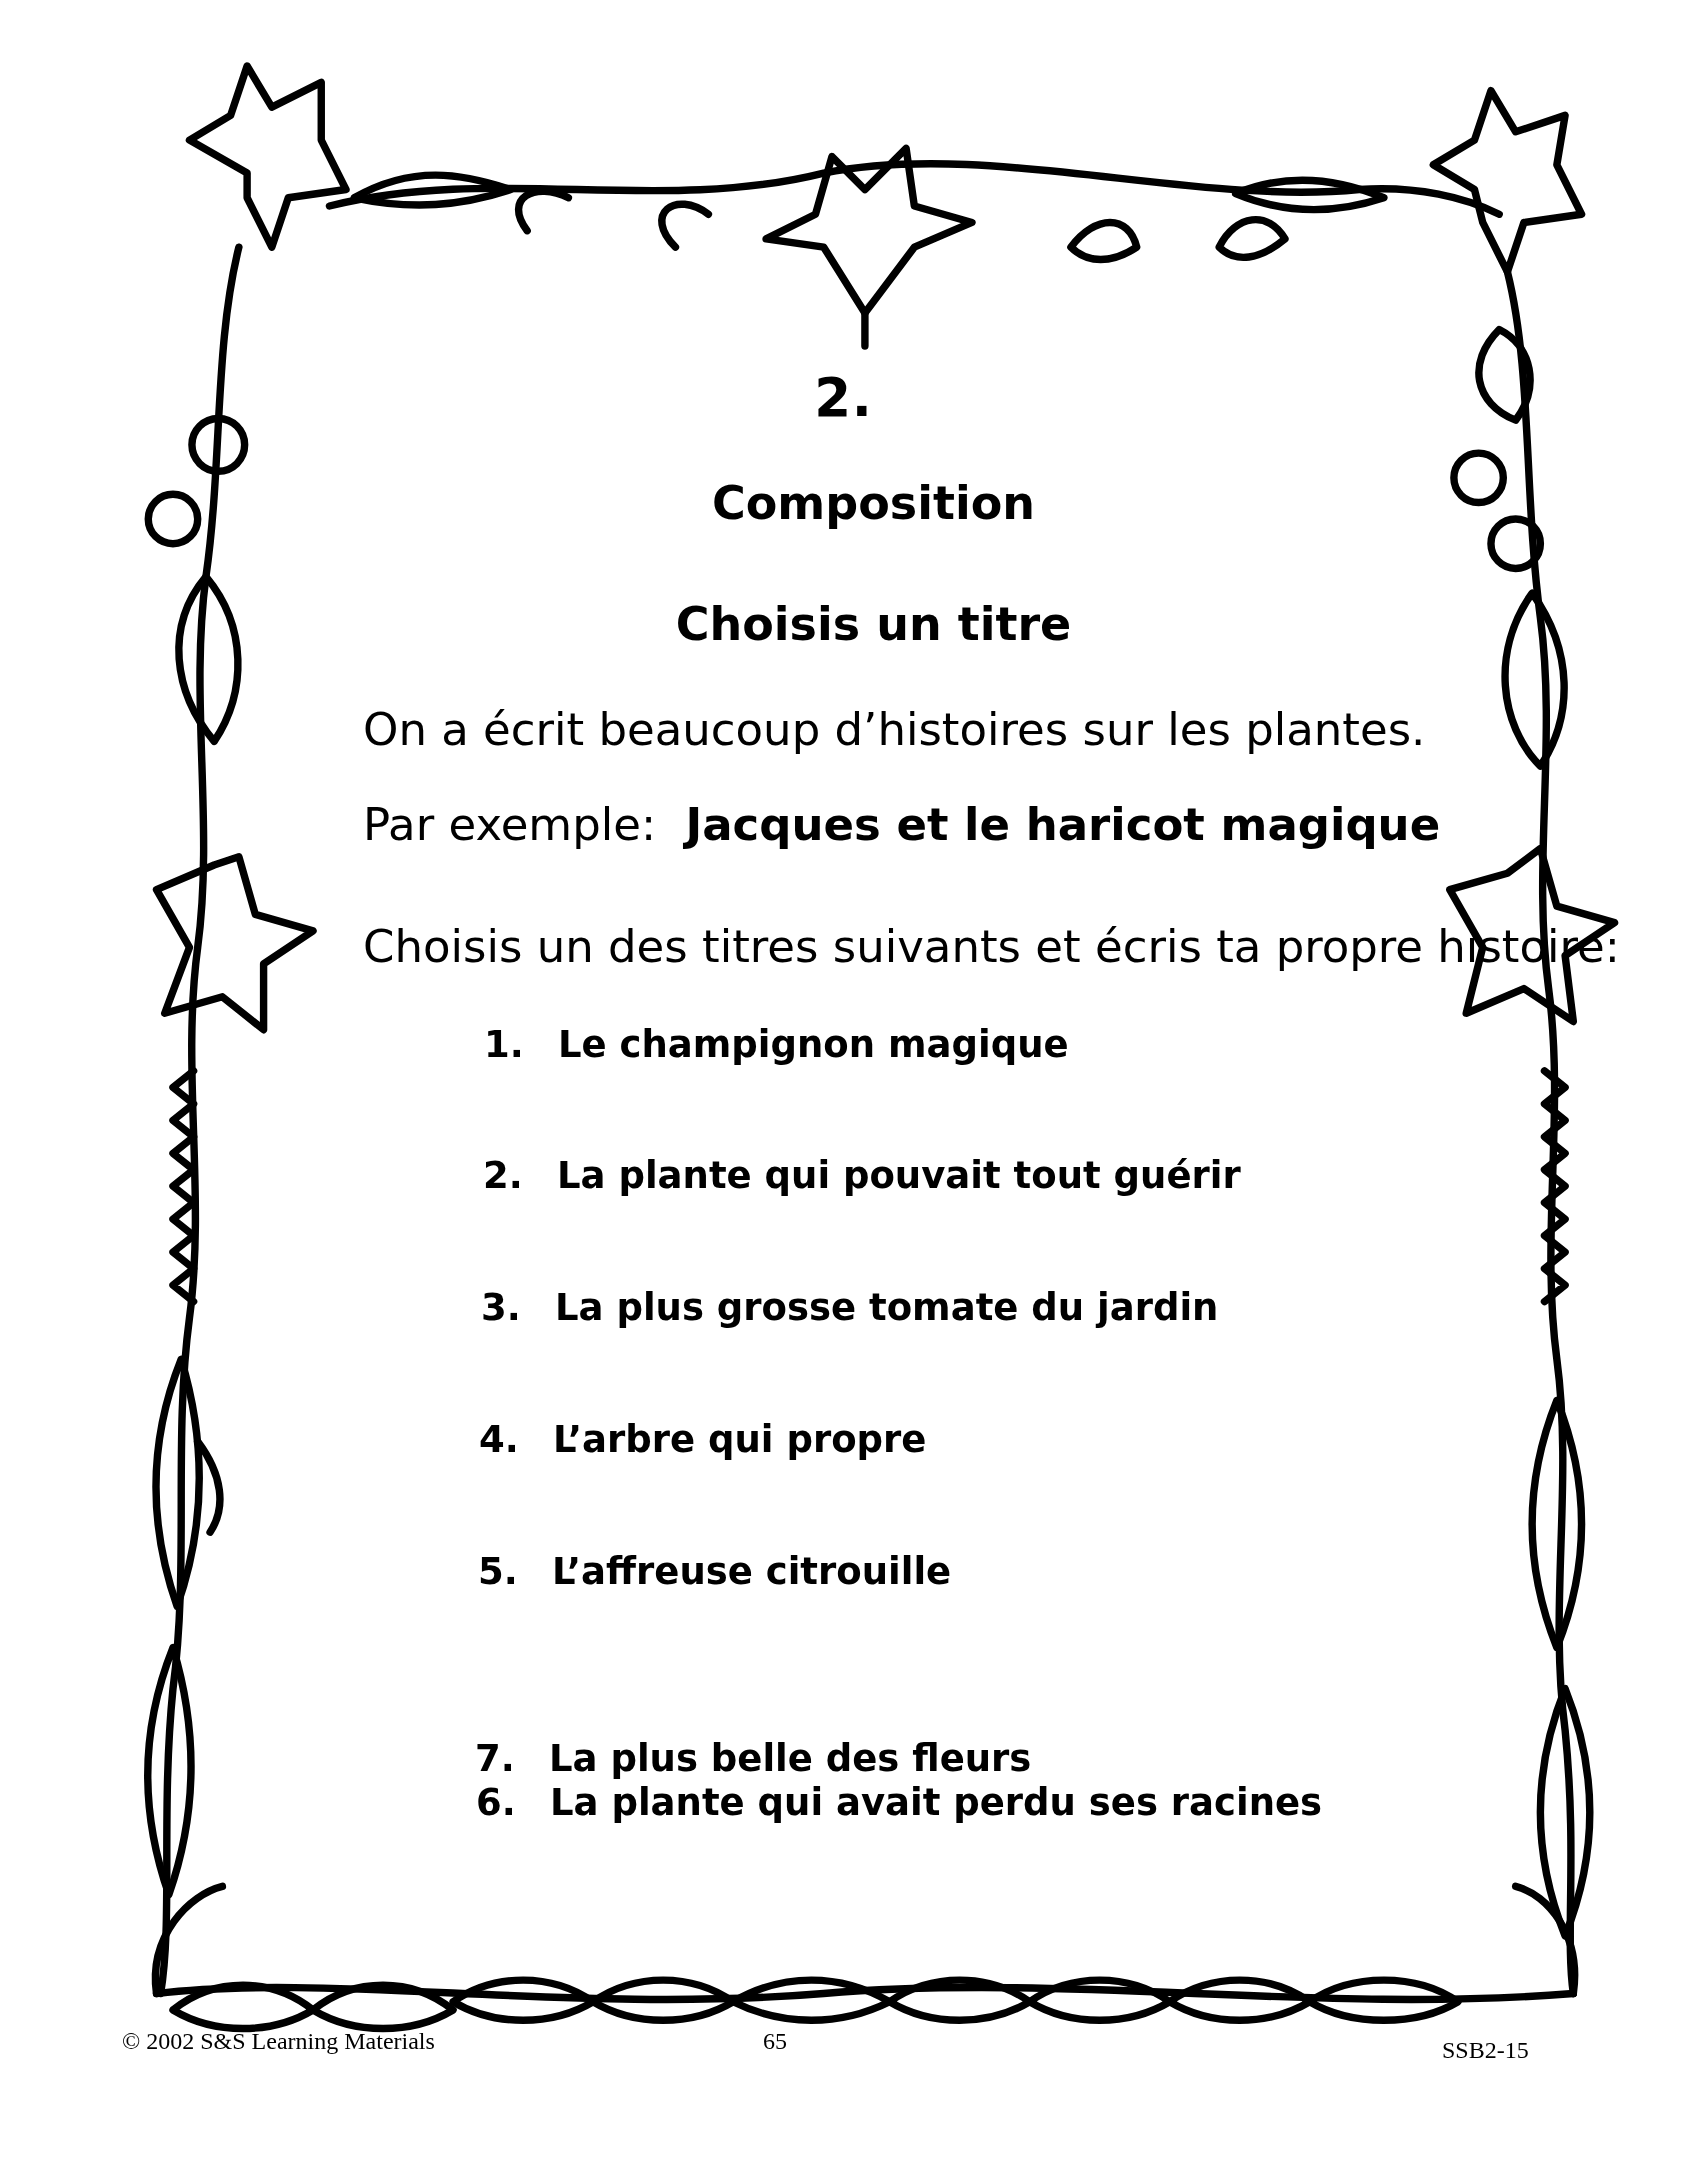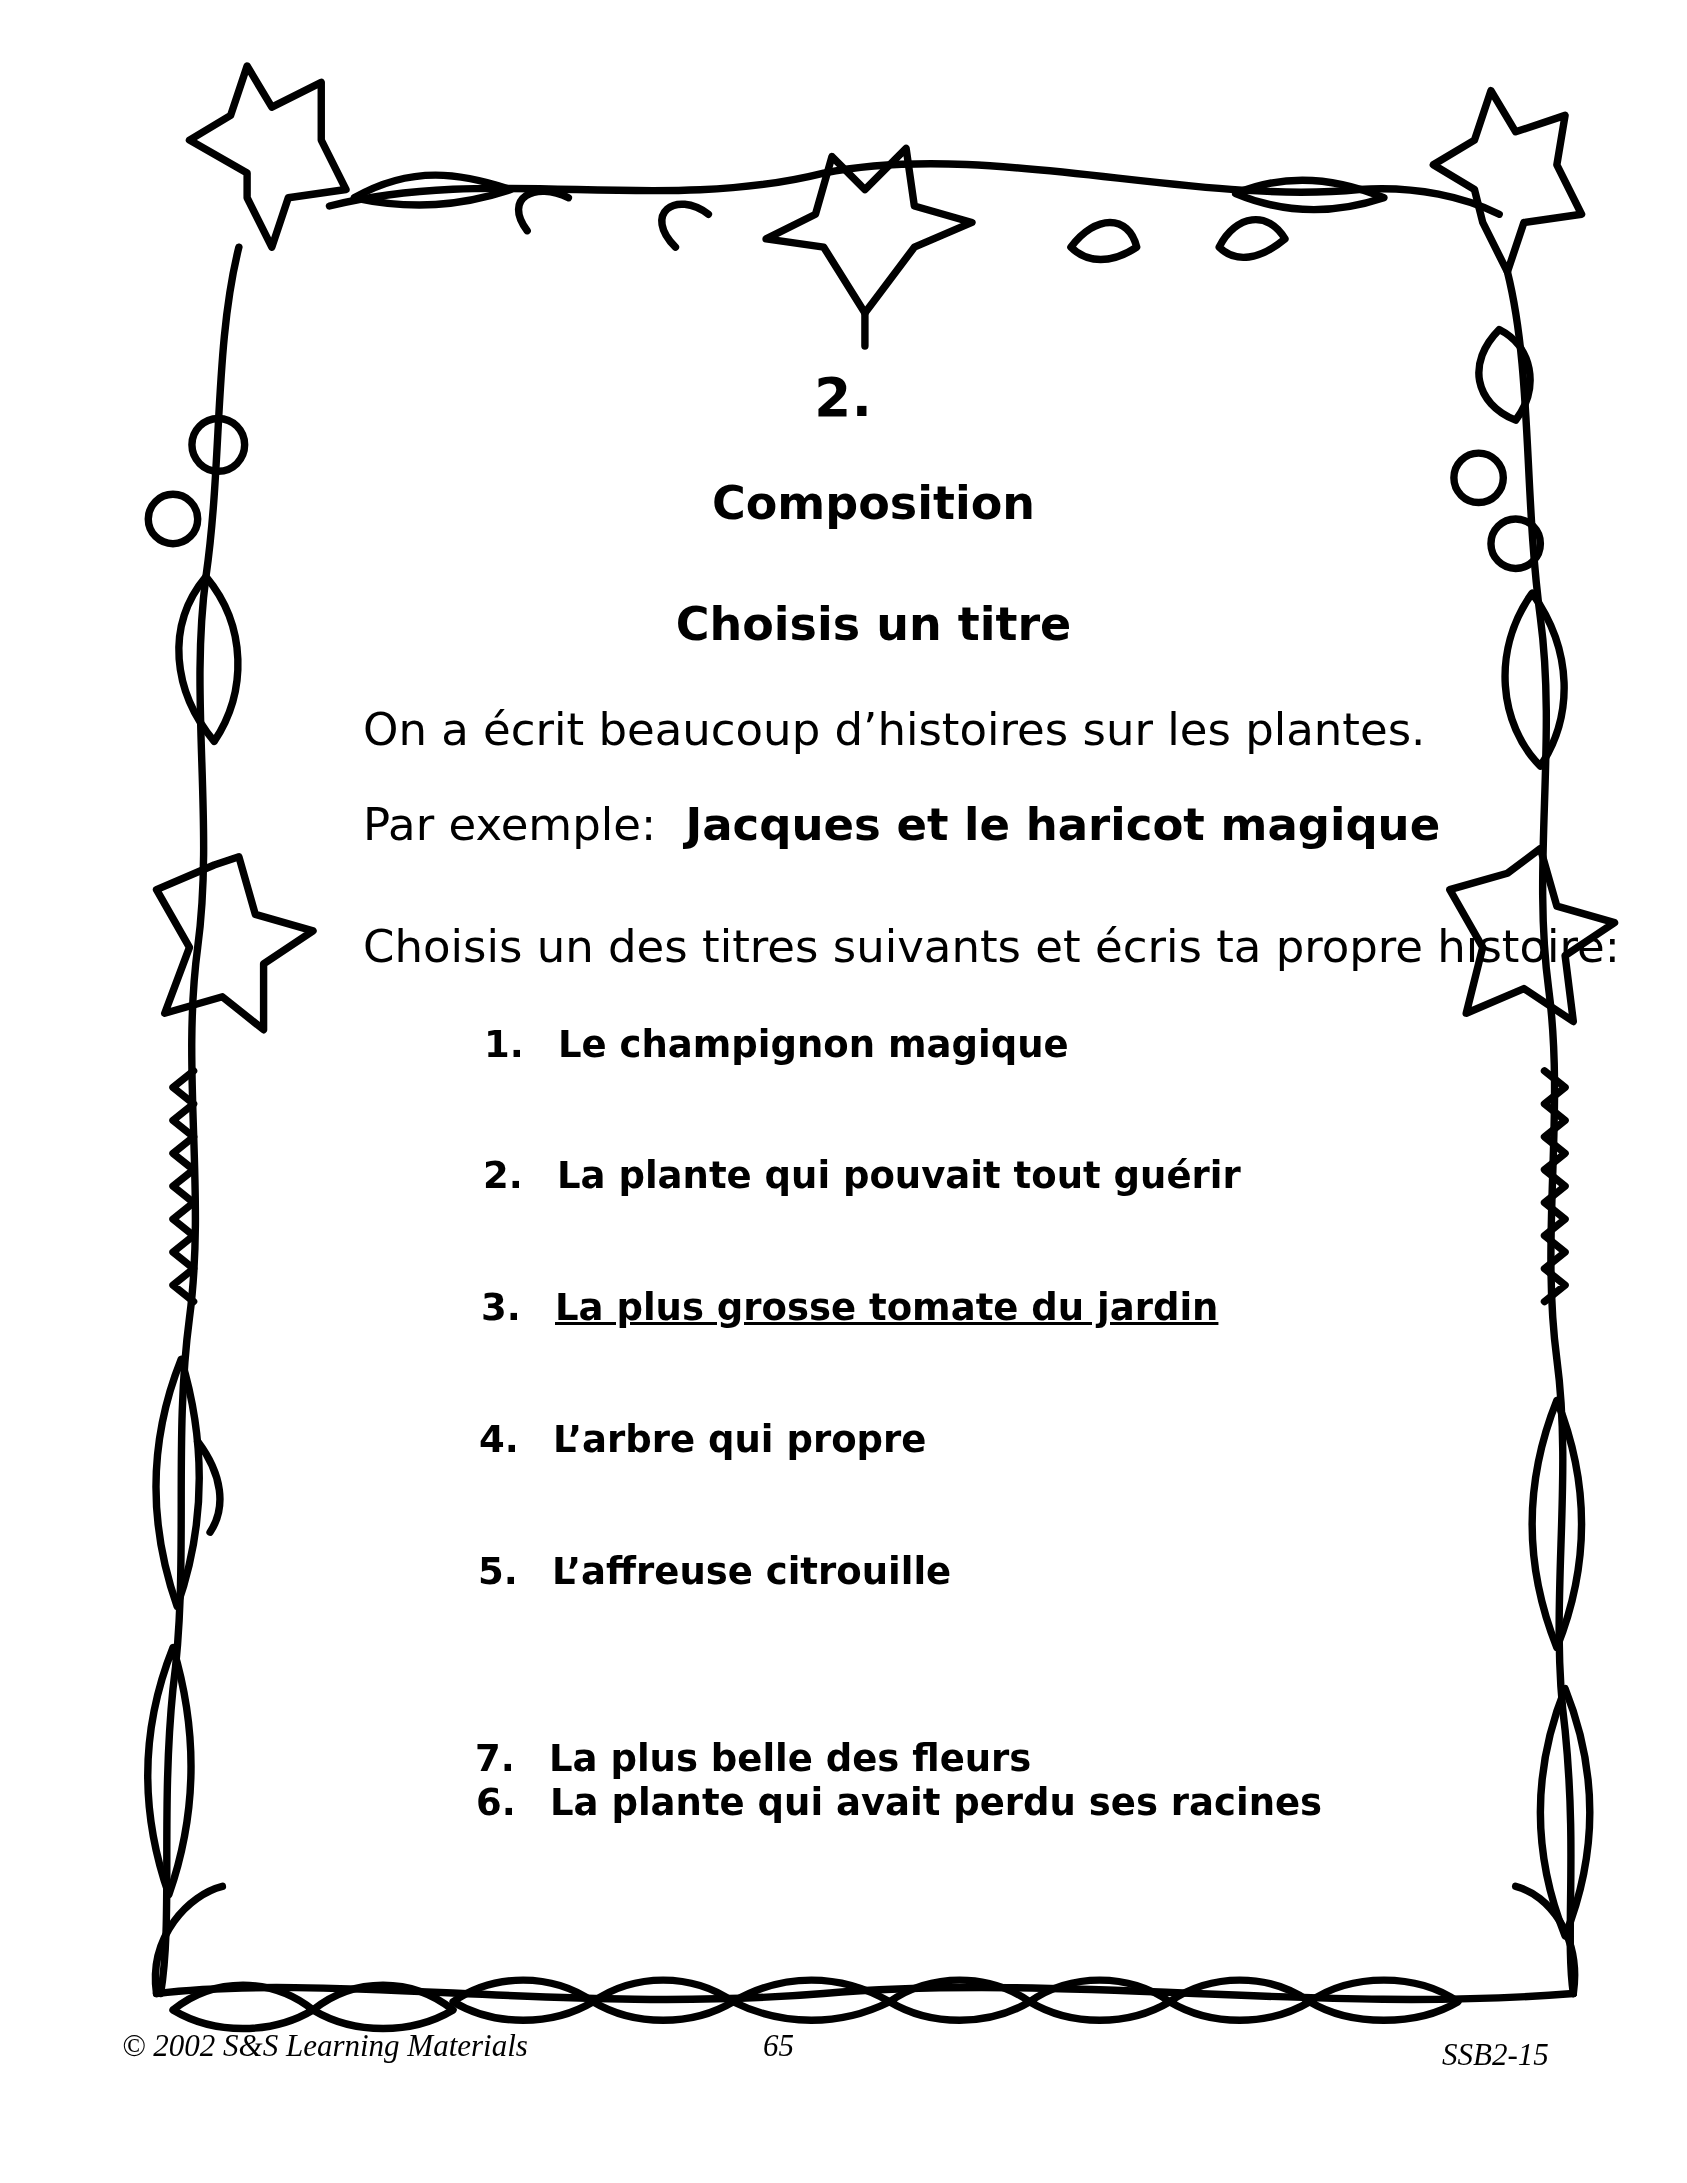--- a/index.html
+++ b/index.html
@@ -24,21 +24,21 @@
   .p1 { top: 703px; }
   .p2 { top: 798px; }
   .p3 { top: 888px; margin-top: 32px; }
   .p2 b { font-weight: bold; margin-left: 15px; }
   .list-item {
     position: absolute; font-weight: bold; font-size: 37px; white-space: nowrap; margin-top: 29px;
   }
   .list-item .num { display: inline-block; width: 74px; }
   .footer {
     position: absolute; top: 2028px; font-family: "Liberation Serif", serif;
-    font-size: 31px; white-space: nowrap; font-style: italic;
+    font-size: 24px; white-space: nowrap;
   }
   .f-left { left: 122px; }
   .f-center { left: 763px; }
   .f-right { left: 1442px; top: 2037px; }
 </style>
 </head>
 <body>
 
 <svg class="border-svg" viewBox="0 0 2048 2650" xmlns="http://www.w3.org/2000/svg">
   <g fill="none" stroke="#000" stroke-width="9" stroke-linecap="round" stroke-linejoin="round">
@@ -102,21 +102,21 @@
   <b>Jacques et le haricot magique</b>
 </div>
 <div class="para p3">Choisis un des titres suivants et écris ta propre histoire:</div>
 
 <div class="list-item" style="left:484px; top:994px;">
   <span class="num">1.</span><span>Le champignon magique</span>
 </div>
 <div class="list-item" style="left:483px; top:1125px;">
   <span class="num">2.</span><span>La plante qui pouvait tout guérir</span>
 </div>
-<div class="list-item" style="left:481px; top:1257px;text-decoration:underline;">
+<div class="list-item" style="left:481px; top:1257px;">
   <span class="num">3.</span><span>La plus grosse tomate du jardin</span>
 </div>
 <div class="list-item" style="left:479px; top:1389px;">
   <span class="num">4.</span><span>L’arbre qui propre</span>
 </div>
 <div class="list-item" style="left:478px; top:1521px;">
   <span class="num">5.</span><span>L’affreuse citrouille</span>
 </div>
 <div class="list-item" style="left:476px; top:1752px;">
   <span class="num">6.</span><span>La plante qui avait perdu ses racines</span>

